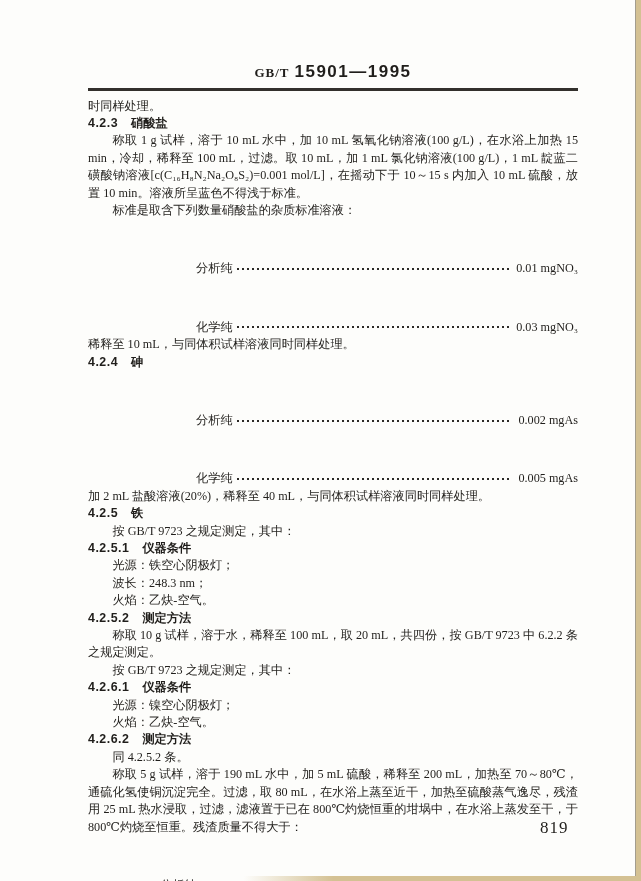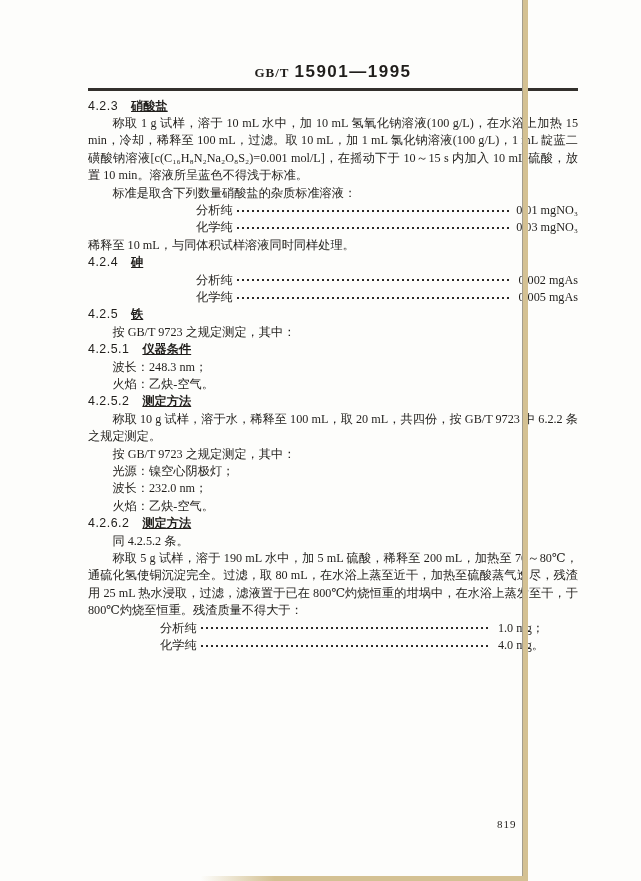--- a/index.html
+++ b/index.html
@@ -7,21 +7,21 @@
     padding: 0;
     width: 641px;
     height: 881px;
     overflow: hidden;
     background: #fdfdfb;
     font-family: "Liberation Serif", "DejaVu Serif", serif;
     color: #201e1b;
   }
   .scan-page {
     position: relative;
-    width: 528px;
+    width: 641px;
     height: 881px;
     background: #fdfdfb;
   }
   
   .scan-edge-right {
     position: absolute;
     top: 0; right: 0;
     width: 5px; height: 100%;
     background: #d4c193;
     border-left: 1px solid #a39d8e;
@@ -68,71 +68,72 @@
     margin: 0;
     text-align: justify;
   }
   .body-text.indent { text-indent: 2em; }
   .body-text.flush  { text-indent: 0; }
   .clause {
     white-space: nowrap;
   }
   .clause-num {
     font-family: "Liberation Sans", "DejaVu Sans", sans-serif;
-    font-weight: normal;
+    font-weight: bold;
     font-size: 12.4px;
     letter-spacing: 0.5px;
     margin-right: 13px;
   }
   .clause-title {
     font-weight: bold;
-    text-decoration: underline;
   }
   .dotrow {
     display: flex;
     align-items: baseline;
     padding-left: 108px;
+    margin-top: 41px;
   }
   .dotrow.narrow {
     padding-left: 72px;
     padding-right: 34px;
   }
   .dot-label { white-space: nowrap; }
   .dot-leader {
     flex: 1;
     align-self: center;
     height: 4px;
     margin: 0 7px 0 3px;
     background-image: radial-gradient(circle at 2px 2px, #2b2926 1px, rgba(0,0,0,0) 1.35px);
     background-size: 5px 4px;
     background-repeat: repeat-x;
     background-position: left center;
   }
   .dot-value { white-space: nowrap; }
   .page-number {
     position: absolute;
-    left: 497px;
+    left: 540px;
     top: 818px;
-    font-size: 11px;
+    font-size: 17px;
     letter-spacing: 1px;
   }
 </style>
 </head>
 <body>
 
 <div class="scan-page">
 
   <div class="page-inner">
 
     <div class="doc-header">
       <span class="code-prefix">GB/T</span><span class="code-number">15901—1995</span>
     </div>
     <div class="header-rule"></div>
 
     <div class="doc-body">
+        <p class="body-text flush">时同样处理。</p>
         <div class="clause"><span class="clause-num">4.2.3</span><span class="clause-title">硝酸盐</span></div>
         <p class="body-text indent">称取 1 g 试样，溶于 10 mL 水中，加 10 mL 氢氧化钠溶液(100 g/L)，在水浴上加热 15 min，冷却，稀释至 100 mL，过滤。取 10 mL，加 1 mL 氯化钠溶液(100 g/L)，1 mL 靛蓝二磺酸钠溶液[c(C₁₆H₈N₂Na₂O₈S₂)=0.001 mol/L]，在摇动下于 10～15 s 内加入 10 mL 硫酸，放置 10 min。溶液所呈蓝色不得浅于标准。</p>
         <p class="body-text indent">标准是取含下列数量硝酸盐的杂质标准溶液：</p>
         <div class="dotrow">
           <span class="dot-label">分析纯</span>
           <span class="dot-leader"></span>
           <span class="dot-value">0.01 mgNO₃</span>
         </div>
         <div class="dotrow">
           <span class="dot-label">化学纯</span>
@@ -144,30 +145,32 @@
         <div class="dotrow">
           <span class="dot-label">分析纯</span>
           <span class="dot-leader"></span>
           <span class="dot-value">0.002 mgAs</span>
         </div>
         <div class="dotrow">
           <span class="dot-label">化学纯</span>
           <span class="dot-leader"></span>
           <span class="dot-value">0.005 mgAs</span>
         </div>
+        <p class="body-text flush">加 2 mL 盐酸溶液(20%)，稀释至 40 mL，与同体积试样溶液同时同样处理。</p>
         <div class="clause"><span class="clause-num">4.2.5</span><span class="clause-title">铁</span></div>
         <p class="body-text indent">按 GB/T 9723 之规定测定，其中：</p>
         <div class="clause"><span class="clause-num">4.2.5.1</span><span class="clause-title">仪器条件</span></div>
+        <p class="body-text indent">光源：铁空心阴极灯；</p>
         <p class="body-text indent">波长：248.3 nm；</p>
         <p class="body-text indent">火焰：乙炔-空气。</p>
         <div class="clause"><span class="clause-num">4.2.5.2</span><span class="clause-title">测定方法</span></div>
         <p class="body-text indent">称取 10 g 试样，溶于水，稀释至 100 mL，取 20 mL，共四份，按 GB/T 9723 中 6.2.2 条之规定测定。</p>
         <p class="body-text indent">按 GB/T 9723 之规定测定，其中：</p>
+        <div class="clause"><span class="clause-num">4.2.6.1</span><span class="clause-title">仪器条件</span></div>
         <p class="body-text indent">光源：镍空心阴极灯；</p>
-        <p class="body-text indent">波长：232.0 nm；</p>
         <p class="body-text indent">火焰：乙炔-空气。</p>
         <div class="clause"><span class="clause-num">4.2.6.2</span><span class="clause-title">测定方法</span></div>
         <p class="body-text indent">同 4.2.5.2 条。</p>
         <p class="body-text indent">称取 5 g 试样，溶于 190 mL 水中，加 5 mL 硫酸，稀释至 200 mL，加热至 70～80℃，通硫化氢使铜沉淀完全。过滤，取 80 mL，在水浴上蒸至近干，加热至硫酸蒸气逸尽，残渣用 25 mL 热水浸取，过滤，滤液置于已在 800℃灼烧恒重的坩埚中，在水浴上蒸发至干，于 800℃灼烧至恒重。残渣质量不得大于：</p>
         <div class="dotrow narrow">
           <span class="dot-label">分析纯</span>
           <span class="dot-leader"></span>
           <span class="dot-value">1.0 mg；</span>
         </div>
         <div class="dotrow narrow">

